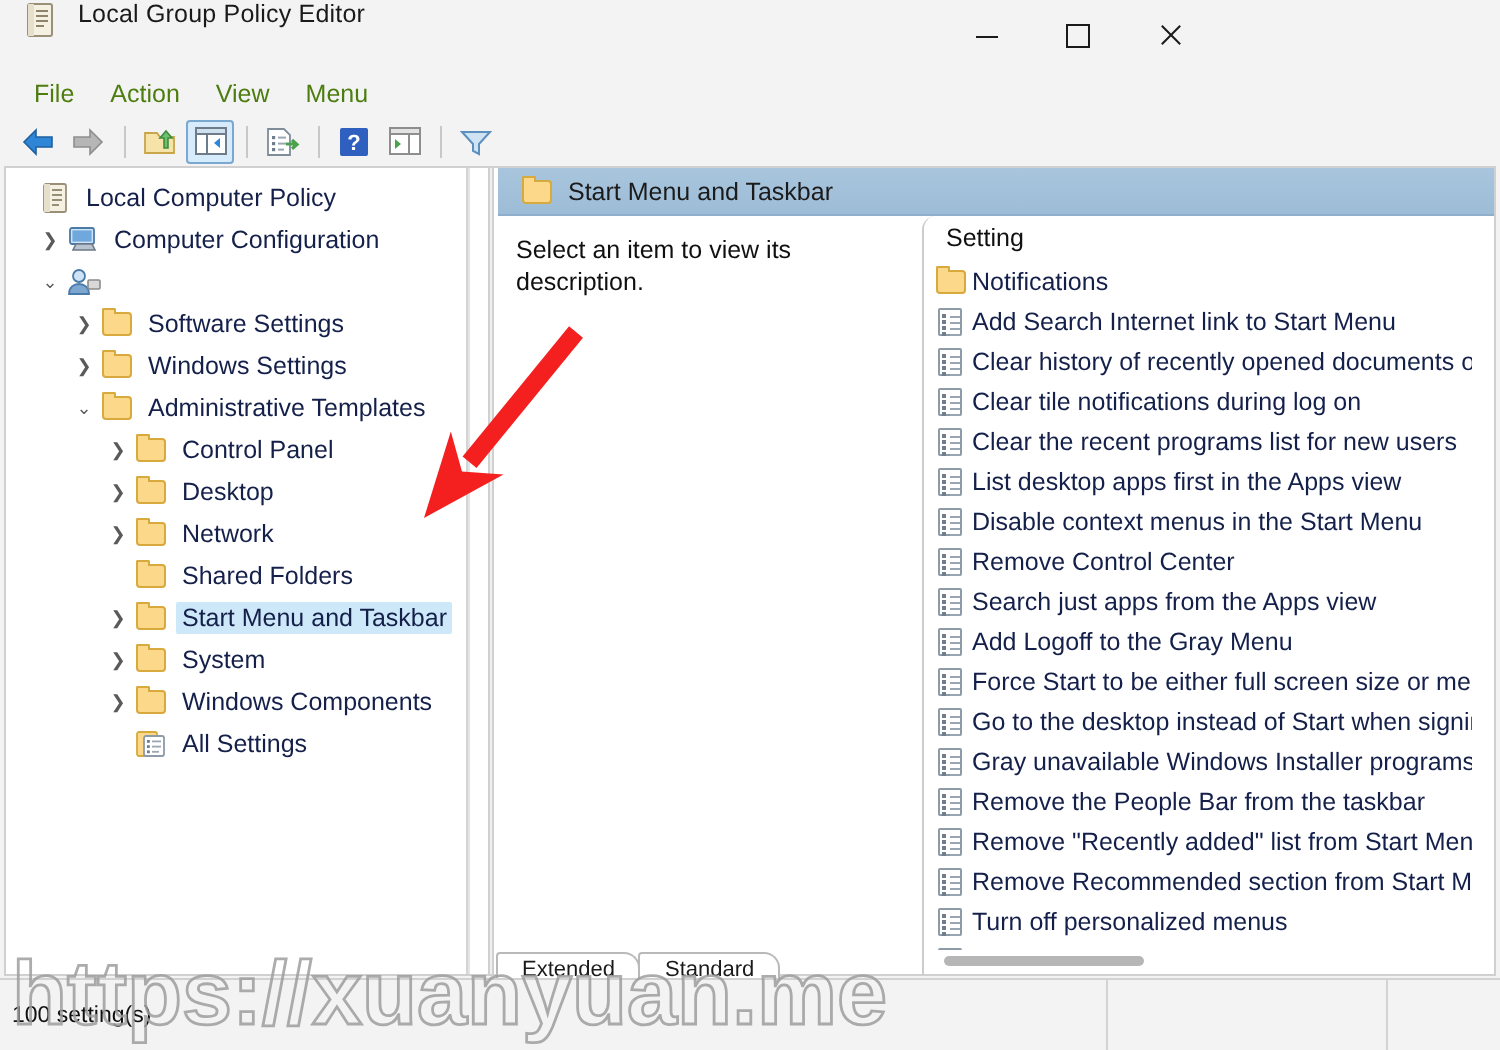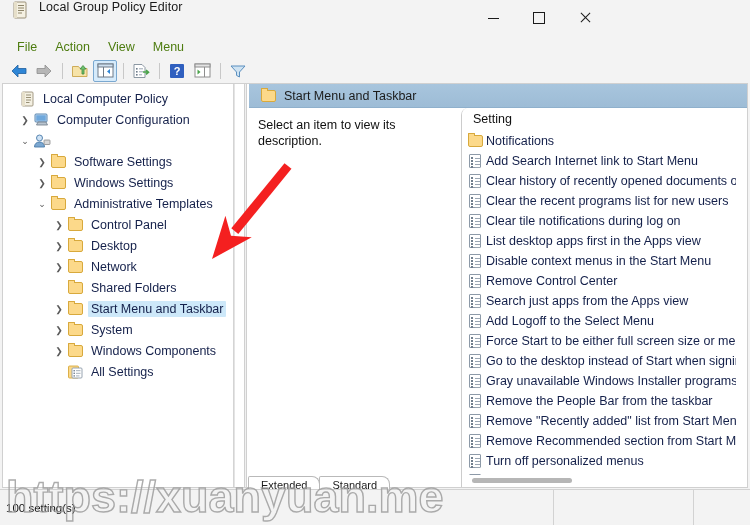--- a/index.html
+++ b/index.html
@@ -657,32 +657,32 @@
           <div class="list-row">
             <span class="li-ico">
                 <i class="policyico"></i>
               </span>
             <span>Clear history of recently opened documents on</span>
           </div>
           <div class="list-row">
             <span class="li-ico">
                 <i class="policyico"></i>
               </span>
+            <span>Clear tile notifications during log on</span>
+          </div>
+          <div class="list-row">
+            <span class="li-ico">
+                <i class="policyico"></i>
+              </span>
             <span>Clear the recent programs list for new users</span>
           </div>
           <div class="list-row">
             <span class="li-ico">
                 <i class="policyico"></i>
               </span>
-            <span>Clear tile notifications during log on</span>
-          </div>
-          <div class="list-row">
-            <span class="li-ico">
-                <i class="policyico"></i>
-              </span>
             <span>List desktop apps first in the Apps view</span>
           </div>
           <div class="list-row">
             <span class="li-ico">
                 <i class="policyico"></i>
               </span>
             <span>Disable context menus in the Start Menu</span>
           </div>
           <div class="list-row">
             <span class="li-ico">
@@ -693,21 +693,21 @@
           <div class="list-row">
             <span class="li-ico">
                 <i class="policyico"></i>
               </span>
             <span>Search just apps from the Apps view</span>
           </div>
           <div class="list-row">
             <span class="li-ico">
                 <i class="policyico"></i>
               </span>
-            <span>Add Logoff to the Select Menu</span>
+            <span>Add Logoff to the Gray Menu</span>
           </div>
           <div class="list-row">
             <span class="li-ico">
                 <i class="policyico"></i>
               </span>
             <span>Force Start to be either full screen size or menu s</span>
           </div>
           <div class="list-row">
             <span class="li-ico">
                 <i class="policyico"></i>

